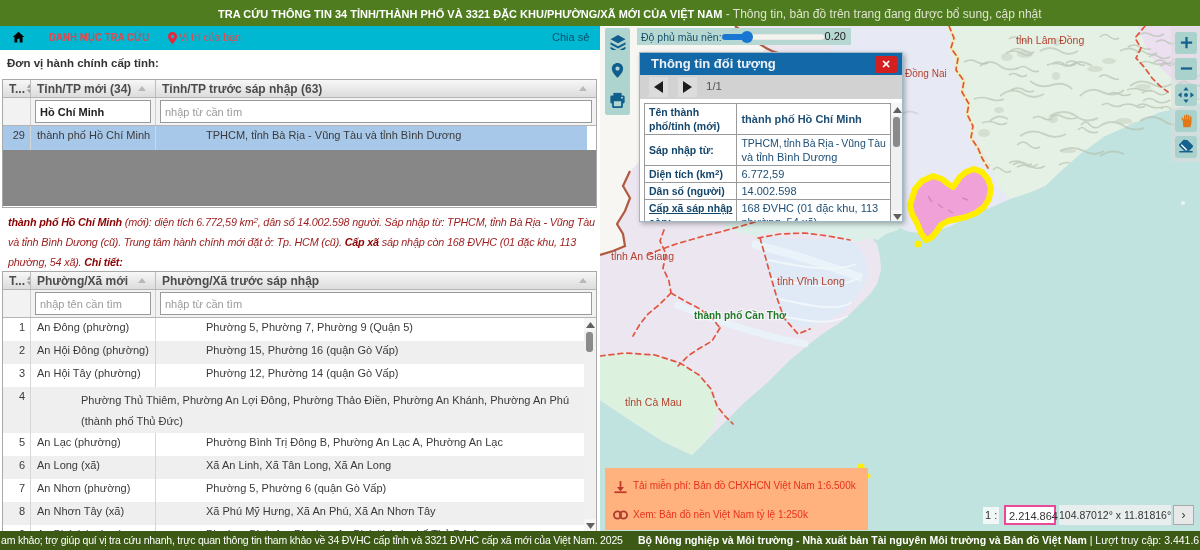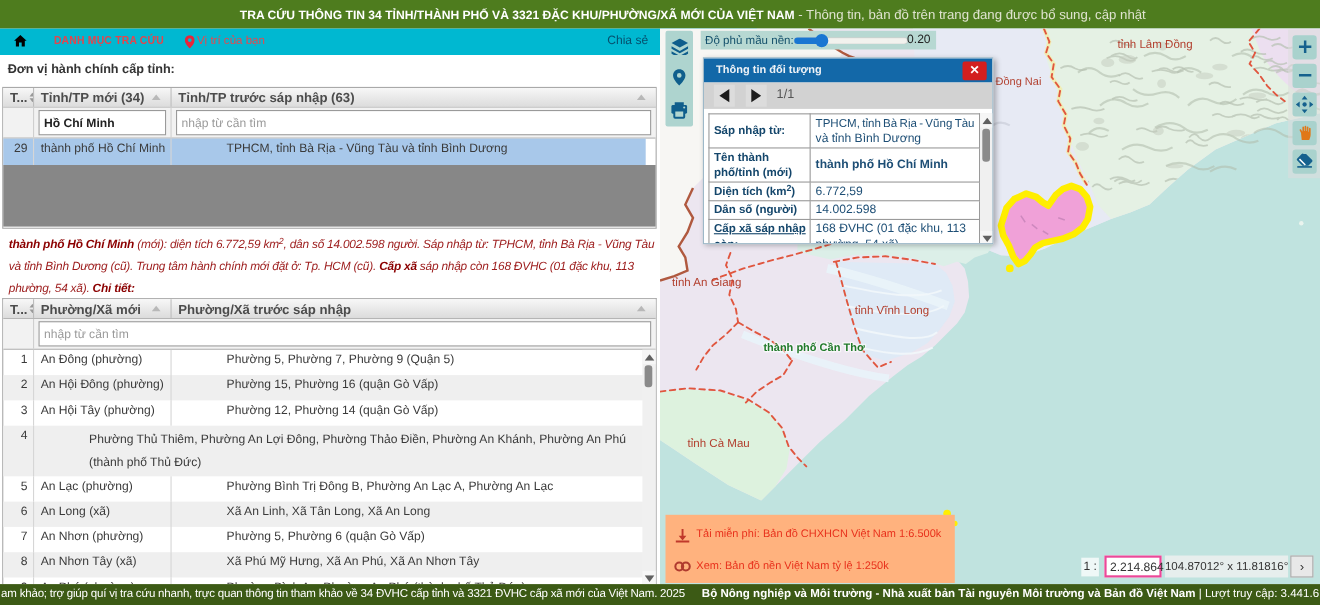--- a/index.html
+++ b/index.html
@@ -49,21 +49,21 @@
 #ltools svg{display:block;margin:7px auto 0;}
 
 #sbox{position:absolute;left:37px;top:2px;width:214px;height:17px;background:#b7d8d2;font-size:10.5px;color:#14506b;}
 #sbox .lbl{position:absolute;left:4px;top:3px;}
 #sbox .track{position:absolute;left:85px;top:6px;width:103px;height:5.5px;background:#f2f2ee;border-radius:3px;box-shadow:inset 0 0 1px #999;}
 #sbox .fill{position:absolute;left:85px;top:6px;width:30px;height:5.5px;background:#1976d2;border-radius:3px;}
 #sbox .thumb{position:absolute;left:104px;top:3px;width:12px;height:12px;background:#1976d2;border-radius:50%;}
 #sbox .val{position:absolute;right:5px;top:2px;color:#222;font-size:11px;}
 
 #popup{position:absolute;left:39px;top:26px;width:264px;height:170px;background:#fff;border:1px solid #9db8c8;box-shadow:2px 2px 5px rgba(0,0,0,.3);overflow:hidden;}
-#popup .tit{position:absolute;left:0;top:0;width:100%;height:22px;background:#1368a8;color:#eef2f6;font-size:10px;font-weight:bold;line-height:22px;padding-left:11px;}
+#popup .tit{position:absolute;left:0;top:0;width:100%;height:22px;background:#1368a8;color:#eef2f6;font-size:13px;font-weight:bold;line-height:22px;padding-left:11px;}
 #popup .x{position:absolute;right:5px;top:3px;width:22px;height:17px;background:#d31f1f;border-radius:2px;color:#fff;font-size:11px;font-weight:bold;text-align:center;line-height:16px;}
 #popup .nav{position:absolute;left:0;top:22px;width:100%;height:24px;background:#d2d2d2;}
 #popup .nav .ab{position:absolute;top:2px;width:19px;height:20px;background:#dcdcdc;text-align:center;}
 #popup .tri-l{width:0;height:0;border-top:6px solid transparent;border-bottom:6px solid transparent;border-right:9px solid #1c1c1c;margin:4px auto 0;}
 #popup .tri-r{width:0;height:0;border-top:6px solid transparent;border-bottom:6px solid transparent;border-left:9px solid #1c1c1c;margin:4px auto 0;}
 #popup .pg{position:absolute;left:66px;top:5px;font-size:11.5px;color:#555;}
 #ptbl{position:absolute;left:4px;top:50px;width:247px;border-collapse:collapse;font-size:11px;color:#1d4e75;}
 #ptbl td{border:1px solid #9a9a9a;padding:1px 4px;vertical-align:top;line-height:14px;}
 #ptbl td.h{font-weight:bold;color:#14466b;width:92px;font-size:10.5px;}
 #ptbl .b{font-weight:bold;}
@@ -135,20 +135,21 @@
       <div class="ghead">
         <div class="c c1">T...<svg width="7" height="9" viewBox="0 0 8 10" style="margin-left:1px;">
               <path d="M4 0 L7 4 H1 Z" fill="#999"></path>
               <path d="M4 10 L1 6 H7 Z" fill="#999"></path>
             </svg></div>
         <div class="c c2">Phường/Xã mới<span class="sortico"></span></div>
         <div class="c c3">Phường/Xã trước sáp nhập<span class="sortico"></span></div>
       </div>
       <div class="gfilter">
         <div class="c c1"></div>
+        <div class="c c2"><input placeholder="nhập tên cần tìm" style=""></div>
         <div class="c c3"><input placeholder="nhập từ cần tìm" style=""></div>
       </div>
       <div class="grow" style="height:23px;">
         <div class="c c1 n">1</div>
           <div class="c c2">An Đông (phường)</div>
           <div class="c c3">Phường 5, Phường 7, Phường 9 (Quận 5)</div>
       </div>
       <div class="grow" style="height:23px;background:#efefef;">
         <div class="c c1 n">2</div>
           <div class="c c2">An Hội Đông (phường)</div>
@@ -395,37 +396,37 @@
             <div class="tri-l"></div>
           </div>
         <div class="ab" style="left:38px;">
             <div class="tri-r"></div>
           </div>
         <div class="pg">1/1</div>
       </div>
       <table id="ptbl">
         <tbody>
             <tr>
+              <td class="h">Tên thành phố/tỉnh (mới)</td>
+              <td class="b" style="vertical-align:middle;">thành phố Hồ Chí Minh</td>
+            </tr>
+        <tr>
               <td class="h" style="vertical-align:middle;">Sáp nhập từ:</td>
               <td>
                 <div style="display:flex;justify-content:space-between;font-size:10.5px;">
                   <span>TPHCM,</span>
                   <span>tỉnh</span>
                   <span>Bà</span>
                   <span>Rịa</span>
                   <span>-</span>
                   <span>Vũng</span>
                   <span>Tàu</span>
                 </div>
                 <div>và tỉnh Bình Dương</div>
               </td>
-            </tr>
-        <tr>
-              <td class="h">Tên thành phố/tỉnh (mới)</td>
-              <td class="b" style="vertical-align:middle;">thành phố Hồ Chí Minh</td>
             </tr>
         <tr>
               <td class="h">Diện tích (km<span style="font-size:8px;line-height:0;position:relative;top:-3.5px;">2</span>)</td>
               <td>6.772,59</td>
             </tr>
         <tr>
               <td class="h">Dân số (người)</td>
               <td>14.002.598</td>
             </tr>
         <tr>

